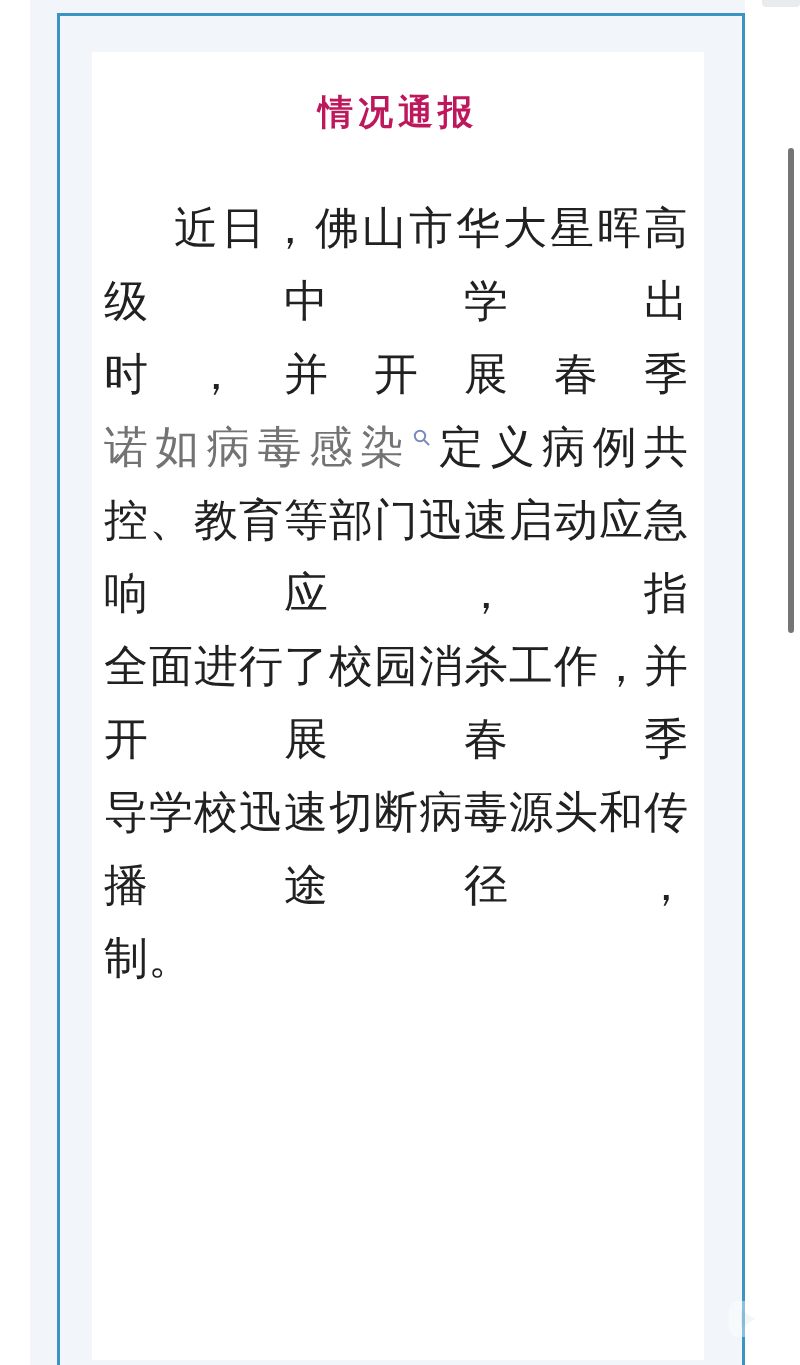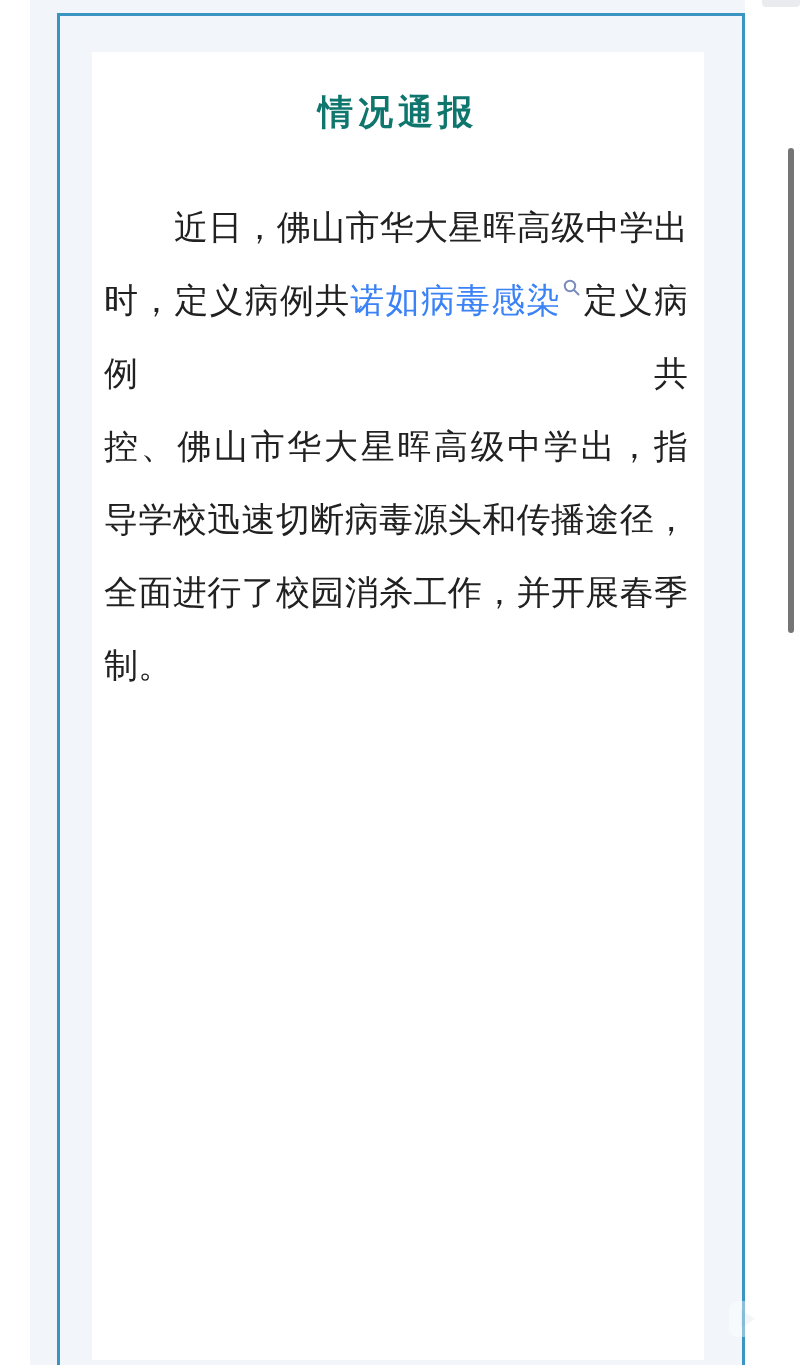--- a/index.html
+++ b/index.html
@@ -36,45 +36,44 @@
     background: #ffffff;
   }
 
   .title {
     margin-top: 40px;
     height: 40px; line-height: 40px;
     text-align: center;
     font-size: 35px;
     font-weight: 700;
     letter-spacing: 5px;
-    color: #0f766e;
+    color: #be185d;
   }
 
   .bodytext {
     padding: 0 16px 0 12px;
-    font-size: 34px;
+    font-size: 44px;
     line-height: 73px;
     color: #212121;
-    font-family: Liberation Serif, serif;
   }
 
   .para1 { margin-top: 59px; }
 
   .line {
     text-align: justify;
     text-align-last: justify;
   }
   .line.lastline {
     text-align: left;
     text-align-last: left;
   }
   .line.indent { text-indent: 70px; }
 
   .entity-link {
-    color: #3b82f6;
+    color: #737373;
     text-decoration: none;
     cursor: pointer;
     white-space: nowrap;
   }
   .mag {
     display: inline-block;
     position: relative;
     top: -14px;
     margin-left: 1px;
     line-height: 0;
@@ -138,27 +137,27 @@
 <div class="photo">
   <div class="frame">
     <div class="card">
 
       <h1 class="title">情况通报</h1>
 
       <div class="bodytext">
 
         <div class="para1">
           <div class="line indent">近日，佛山市华大星晖高级中学出</div>
-          <div class="line"><span>时，定义病例共</span><a class="entity-link"><span>诺如病毒感染</span><span class="mag"><svg width="20" height="20" viewBox="0 0 20 20">
+          <div class="line"><span>时，并开展春季</span><a class="entity-link"><span>诺如病毒感染</span><span class="mag"><svg width="20" height="20" viewBox="0 0 20 20">
                     <circle cx="8" cy="8" r="5.2" fill="none" stroke="#7a8cbf" stroke-width="2"></circle>
                     <line x1="12" y1="12" x2="16.5" y2="16.5" stroke="#7a8cbf" stroke-width="2" stroke-linecap="round"></line>
                   </svg></span></a><span>定义病例共</span></div>
-          <div class="line">控、佛山市华大星晖高级中学出，指</div>
+          <div class="line">控、教育等部门迅速启动应急响应，指</div>
+          <div class="line">全面进行了校园消杀工作，并开展春季</div>
           <div class="line">导学校迅速切断病毒源头和传播途径，</div>
-          <div class="line">全面进行了校园消杀工作，并开展春季</div>
           <div class="line lastline">制。</div>
         </div>
 
       </div>
     </div>
   </div>
 
   <div class="watermark">
     <span class="wm-badge"></span>
     <span class="wm-text"></span>

